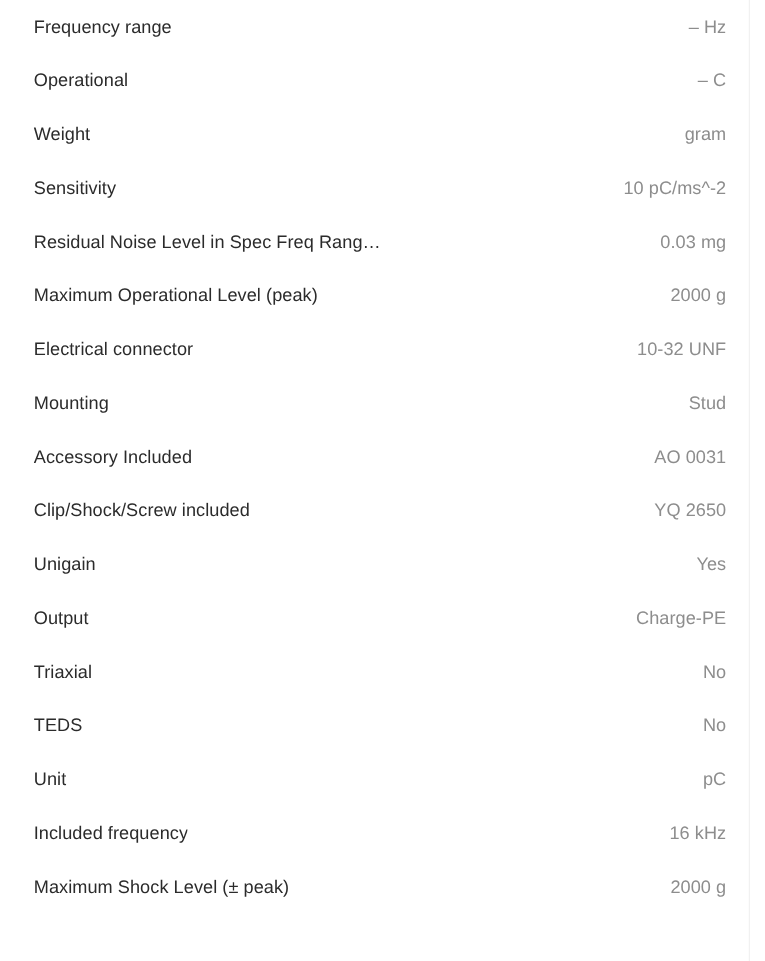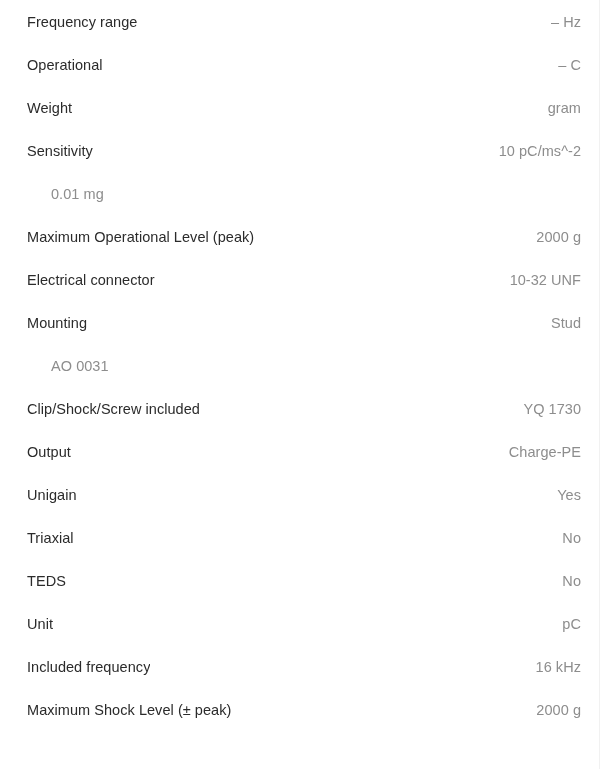--- a/index.html
+++ b/index.html
@@ -96,48 +96,50 @@
       </li>
       <li class="spec-row">
         <span class="spec-label">Weight</span>
         <span class="spec-value">gram</span>
       </li>
       <li class="spec-row">
         <span class="spec-label">Sensitivity</span>
         <span class="spec-value">10 pC/ms^-2</span>
       </li>
       <li class="spec-row">
-        <span class="spec-value">0.01 mg</span>
+        <span class="spec-label">Residual Noise Level in Spec Freq Rang…</span>
+        <span class="spec-value">0.03 mg</span>
       </li>
       <li class="spec-row">
         <span class="spec-label">Maximum Operational Level (peak)</span>
         <span class="spec-value">2000 g</span>
       </li>
       <li class="spec-row">
         <span class="spec-label">Electrical connector</span>
         <span class="spec-value">10-32 UNF</span>
       </li>
       <li class="spec-row">
         <span class="spec-label">Mounting</span>
         <span class="spec-value">Stud</span>
       </li>
       <li class="spec-row">
+        <span class="spec-label">Accessory Included</span>
         <span class="spec-value">AO 0031</span>
       </li>
       <li class="spec-row">
         <span class="spec-label">Clip/Shock/Screw included</span>
-        <span class="spec-value">YQ 1730</span>
+        <span class="spec-value">YQ 2650</span>
+      </li>
+      <li class="spec-row">
+        <span class="spec-label">Unigain</span>
+        <span class="spec-value">Yes</span>
       </li>
       <li class="spec-row">
         <span class="spec-label">Output</span>
         <span class="spec-value">Charge-PE</span>
-      </li>
-      <li class="spec-row">
-        <span class="spec-label">Unigain</span>
-        <span class="spec-value">Yes</span>
       </li>
       <li class="spec-row">
         <span class="spec-label">Triaxial</span>
         <span class="spec-value">No</span>
       </li>
       <li class="spec-row">
         <span class="spec-label">TEDS</span>
         <span class="spec-value">No</span>
       </li>
       <li class="spec-row">

